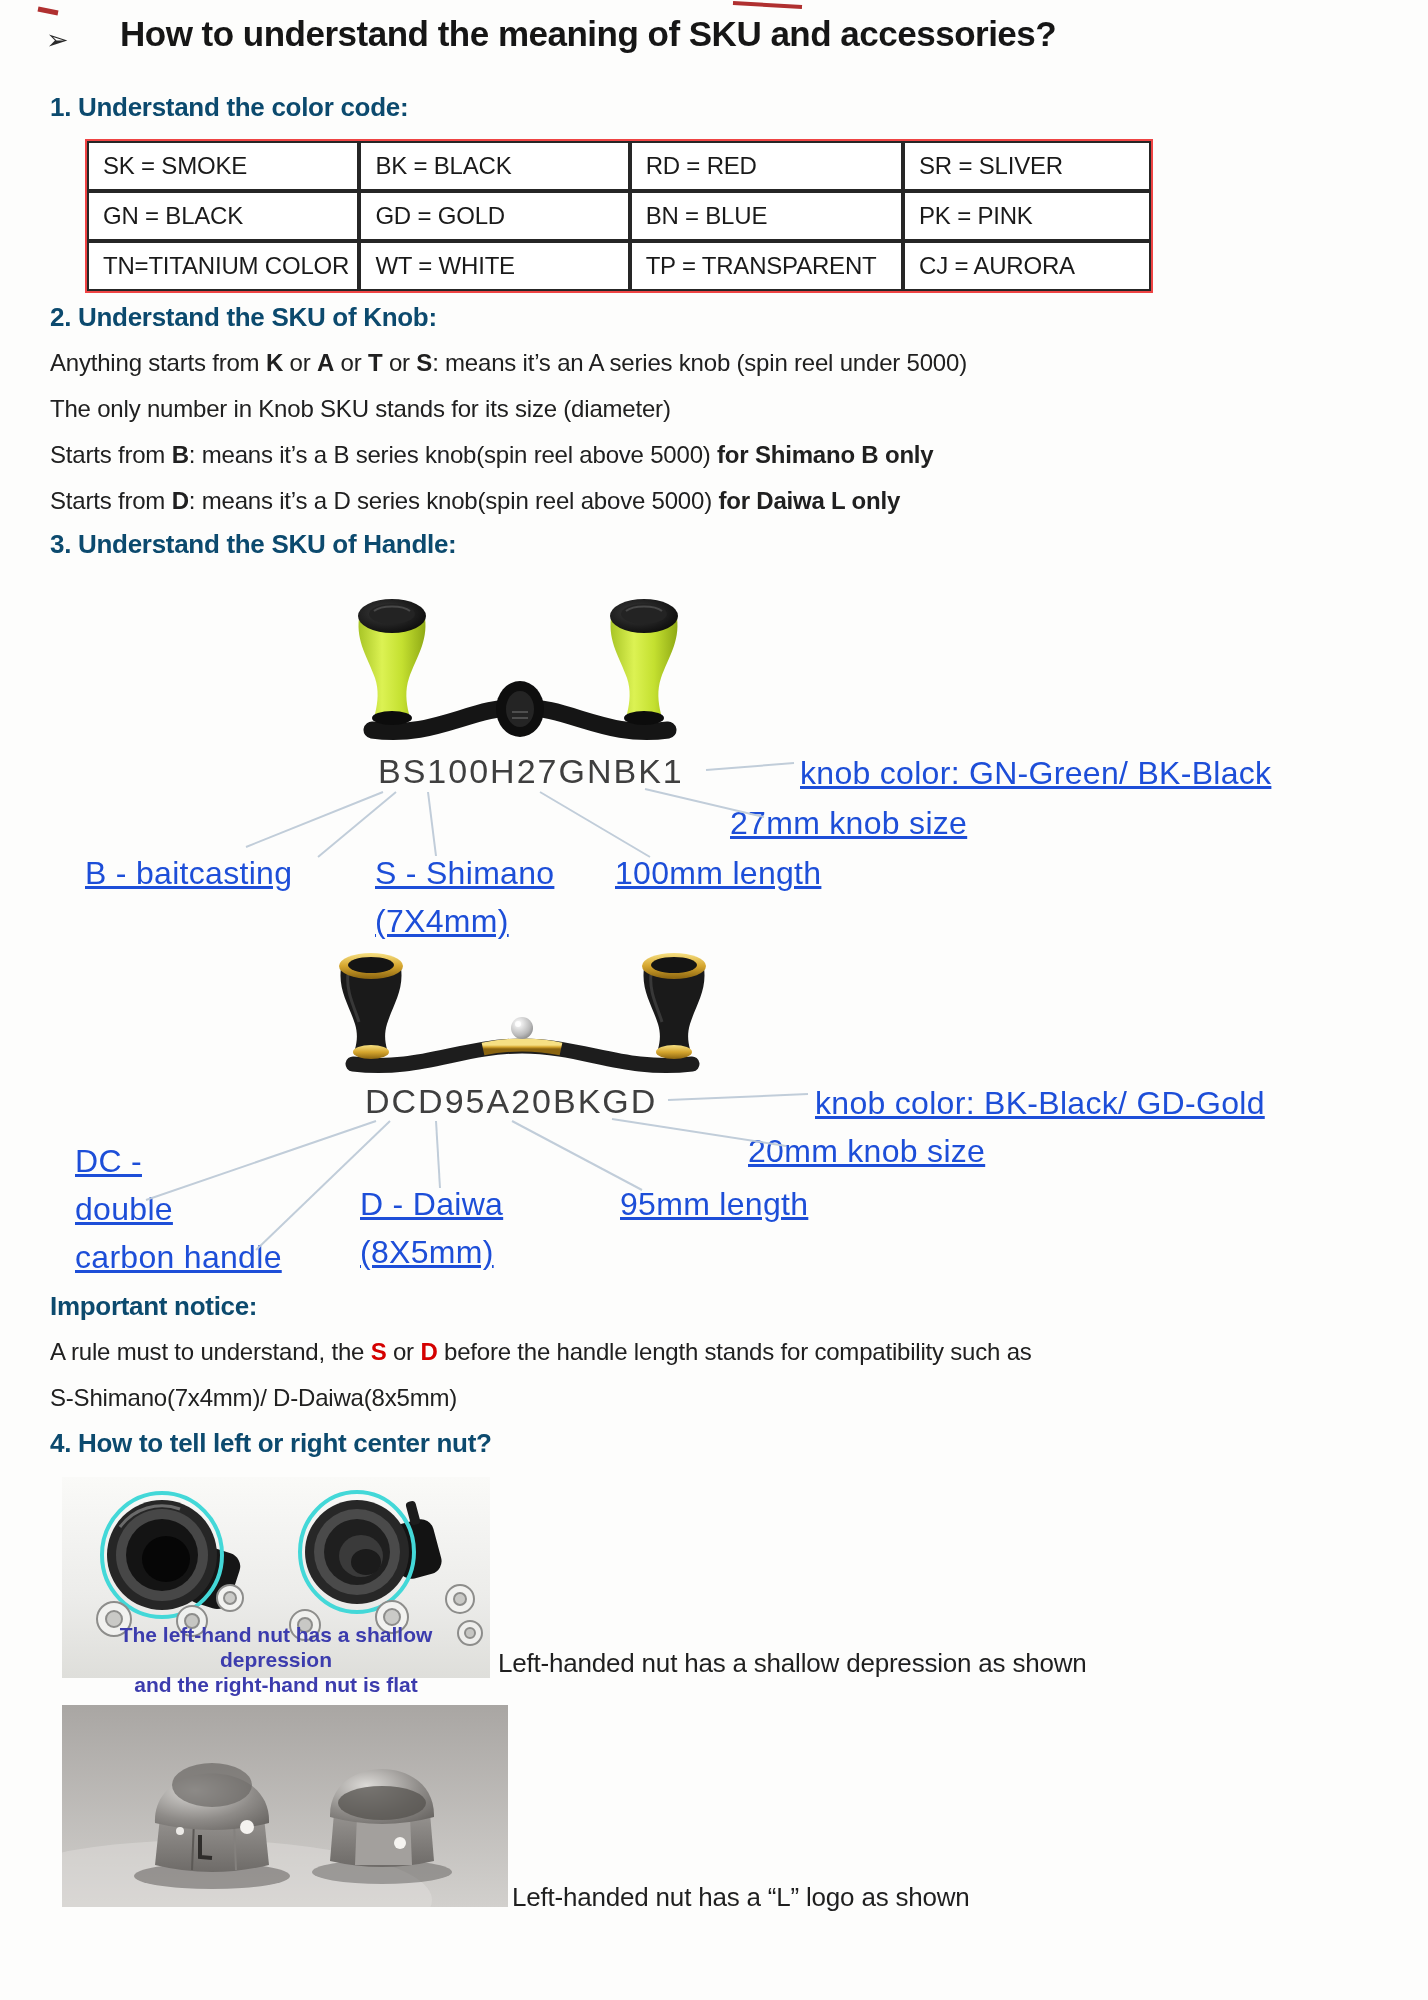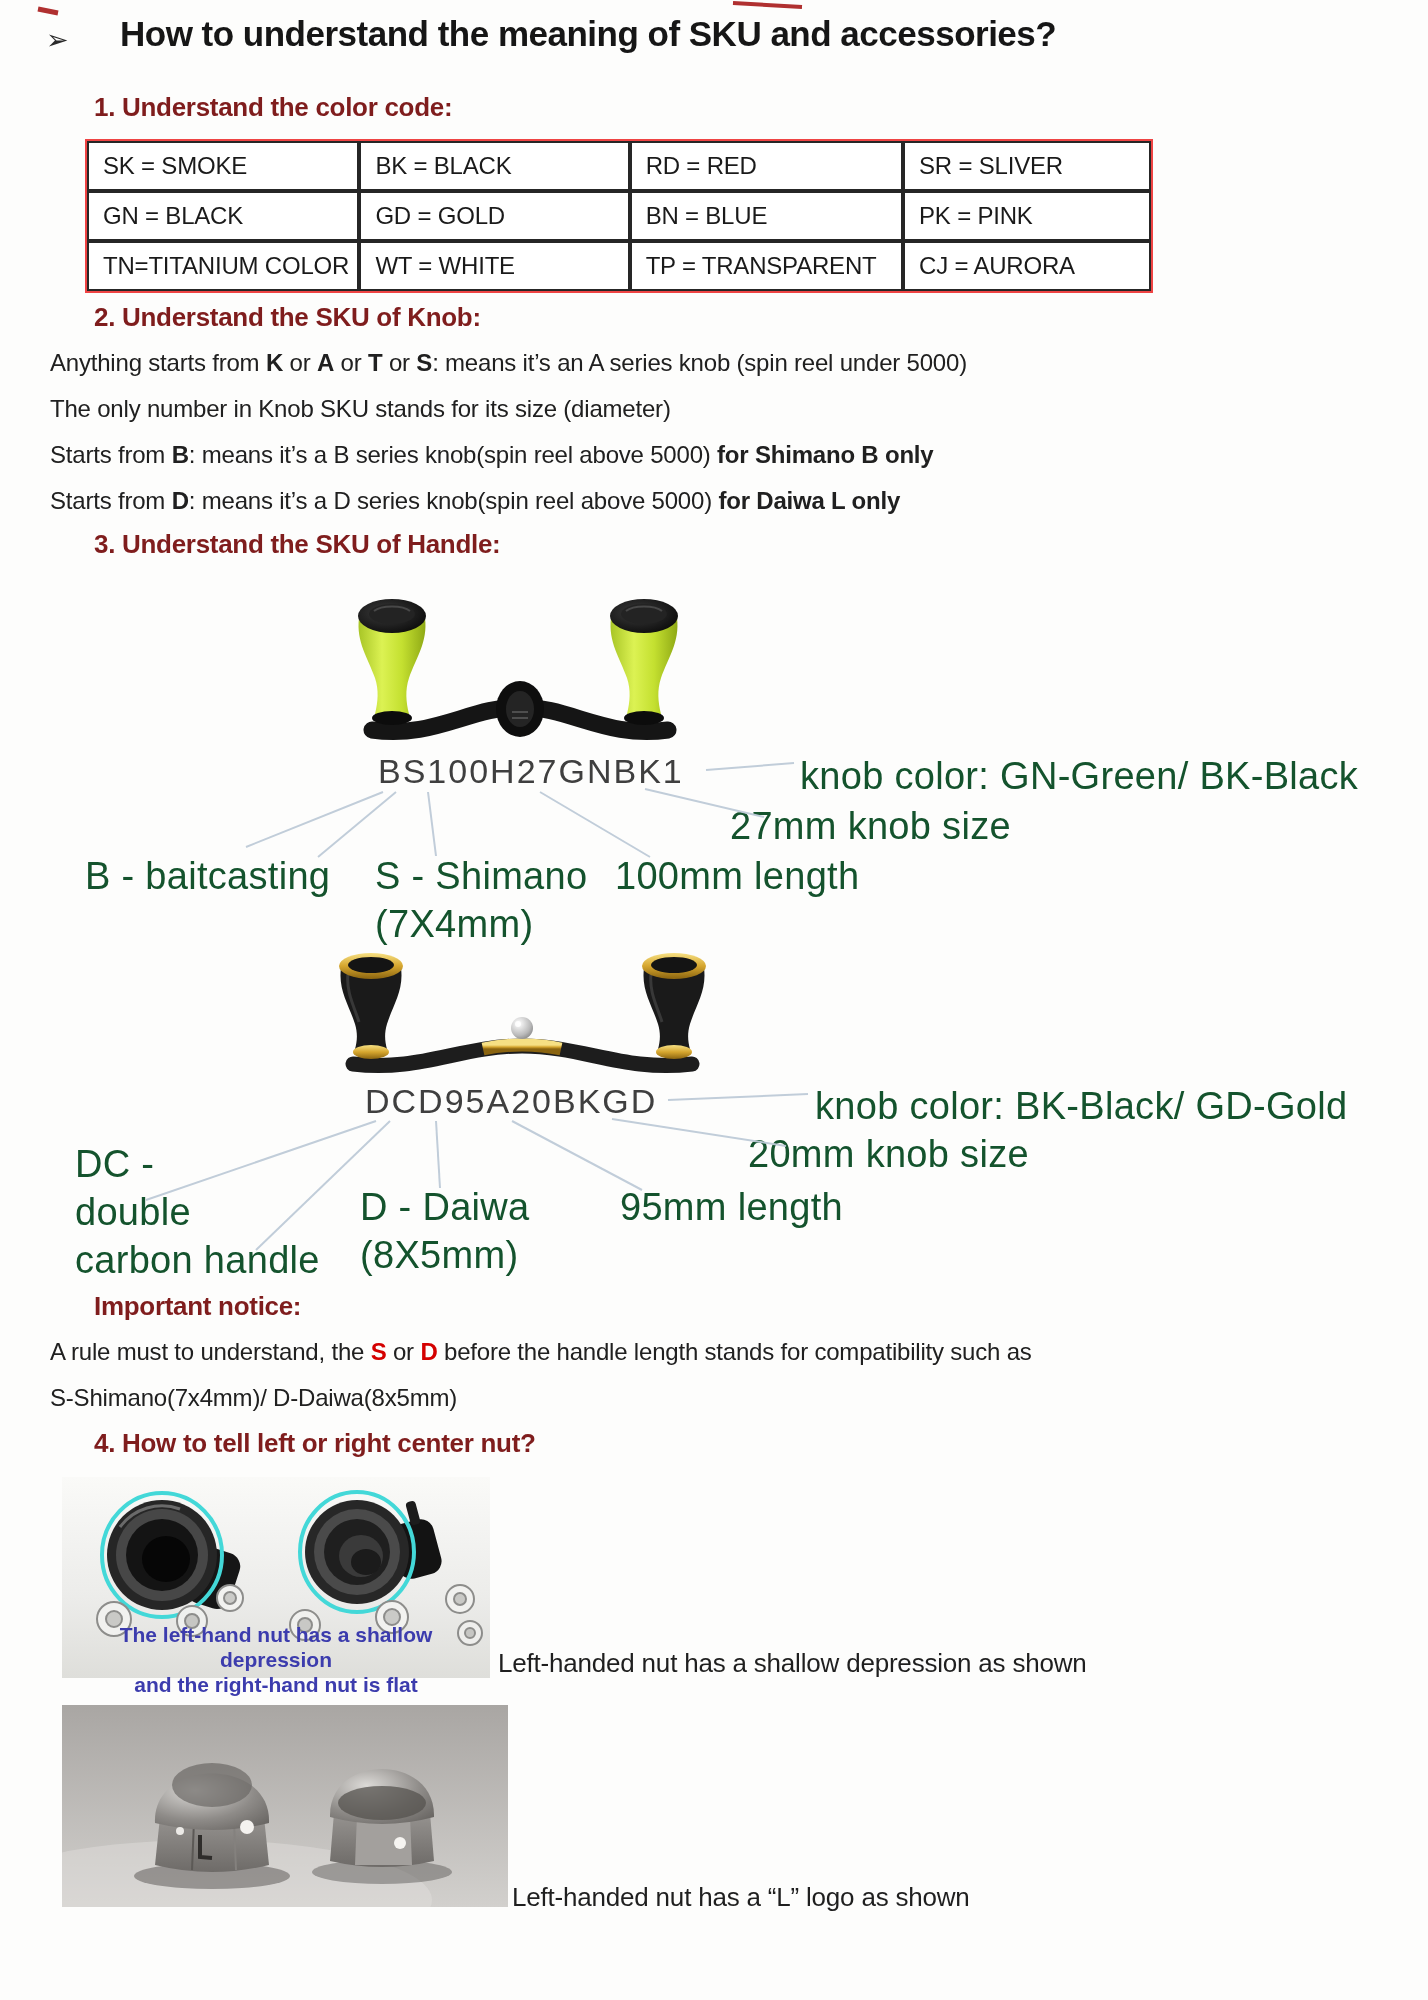--- a/index.html
+++ b/index.html
@@ -11,37 +11,37 @@
   }
   html,body{margin:0;padding:0;background:#ffffff;}
   .page{
     position:relative;width:1428px;height:2000px;background:#fdfdfc;
     font-family:"Liberation Sans",sans-serif;color:var(--ink);
     overflow:hidden;
   }
   .abs{position:absolute;white-space:nowrap;}
   .title-arrow{font-size:27px;color:#2a2a2a;}
   .page-title{font-size:35px;font-weight:bold;letter-spacing:-0.5px;color:#161616;}
-  .sec-head{font-size:26px;font-weight:bold;letter-spacing:-0.3px;color:#7f1d1d;margin-left:44px;}
+  .sec-head{font-size:26px;font-weight:bold;letter-spacing:-0.3px;color:#0c4a6e;}
   .body-line{font-size:24px;letter-spacing:-0.2px;color:#202020;}
   
   .color-table{
     position:absolute;left:85px;top:139px;width:1068px;height:154px;
     display:grid;grid-template-columns:25.6% 25.4% 25.7% 23.3%;
     grid-template-rows:1fr 1fr 1fr;
     border:2px solid #ef4444;box-sizing:border-box;background:#fff;
   }
   .color-cell{
     border:2px solid #262626;box-sizing:border-box;
     display:flex;align-items:center;padding-left:14px;
     font-size:24px;letter-spacing:-0.2px;color:#1a1a1a;
   }
   
   .sku-text{font-size:34px;letter-spacing:2px;color:var(--sku-ink);}
-  .anno{font-size:38px;letter-spacing:0.3px;color:#14532d;}
+  .anno{font-size:32px;letter-spacing:0.3px;color:#1d4ed8;text-decoration:underline;}
   .lines-overlay{position:absolute;left:0;top:0;pointer-events:none;}
   
   .photo{position:absolute;display:block;}
   .p1-caption{
     position:absolute;left:62px;top:1622px;width:428px;text-align:center;
     font-size:21px;font-weight:bold;line-height:25px;color:var(--caption-blue);
   }
   .photo-note{font-size:26px;letter-spacing:-0.2px;color:#1f1f1f;}
 </style>
 </head>

